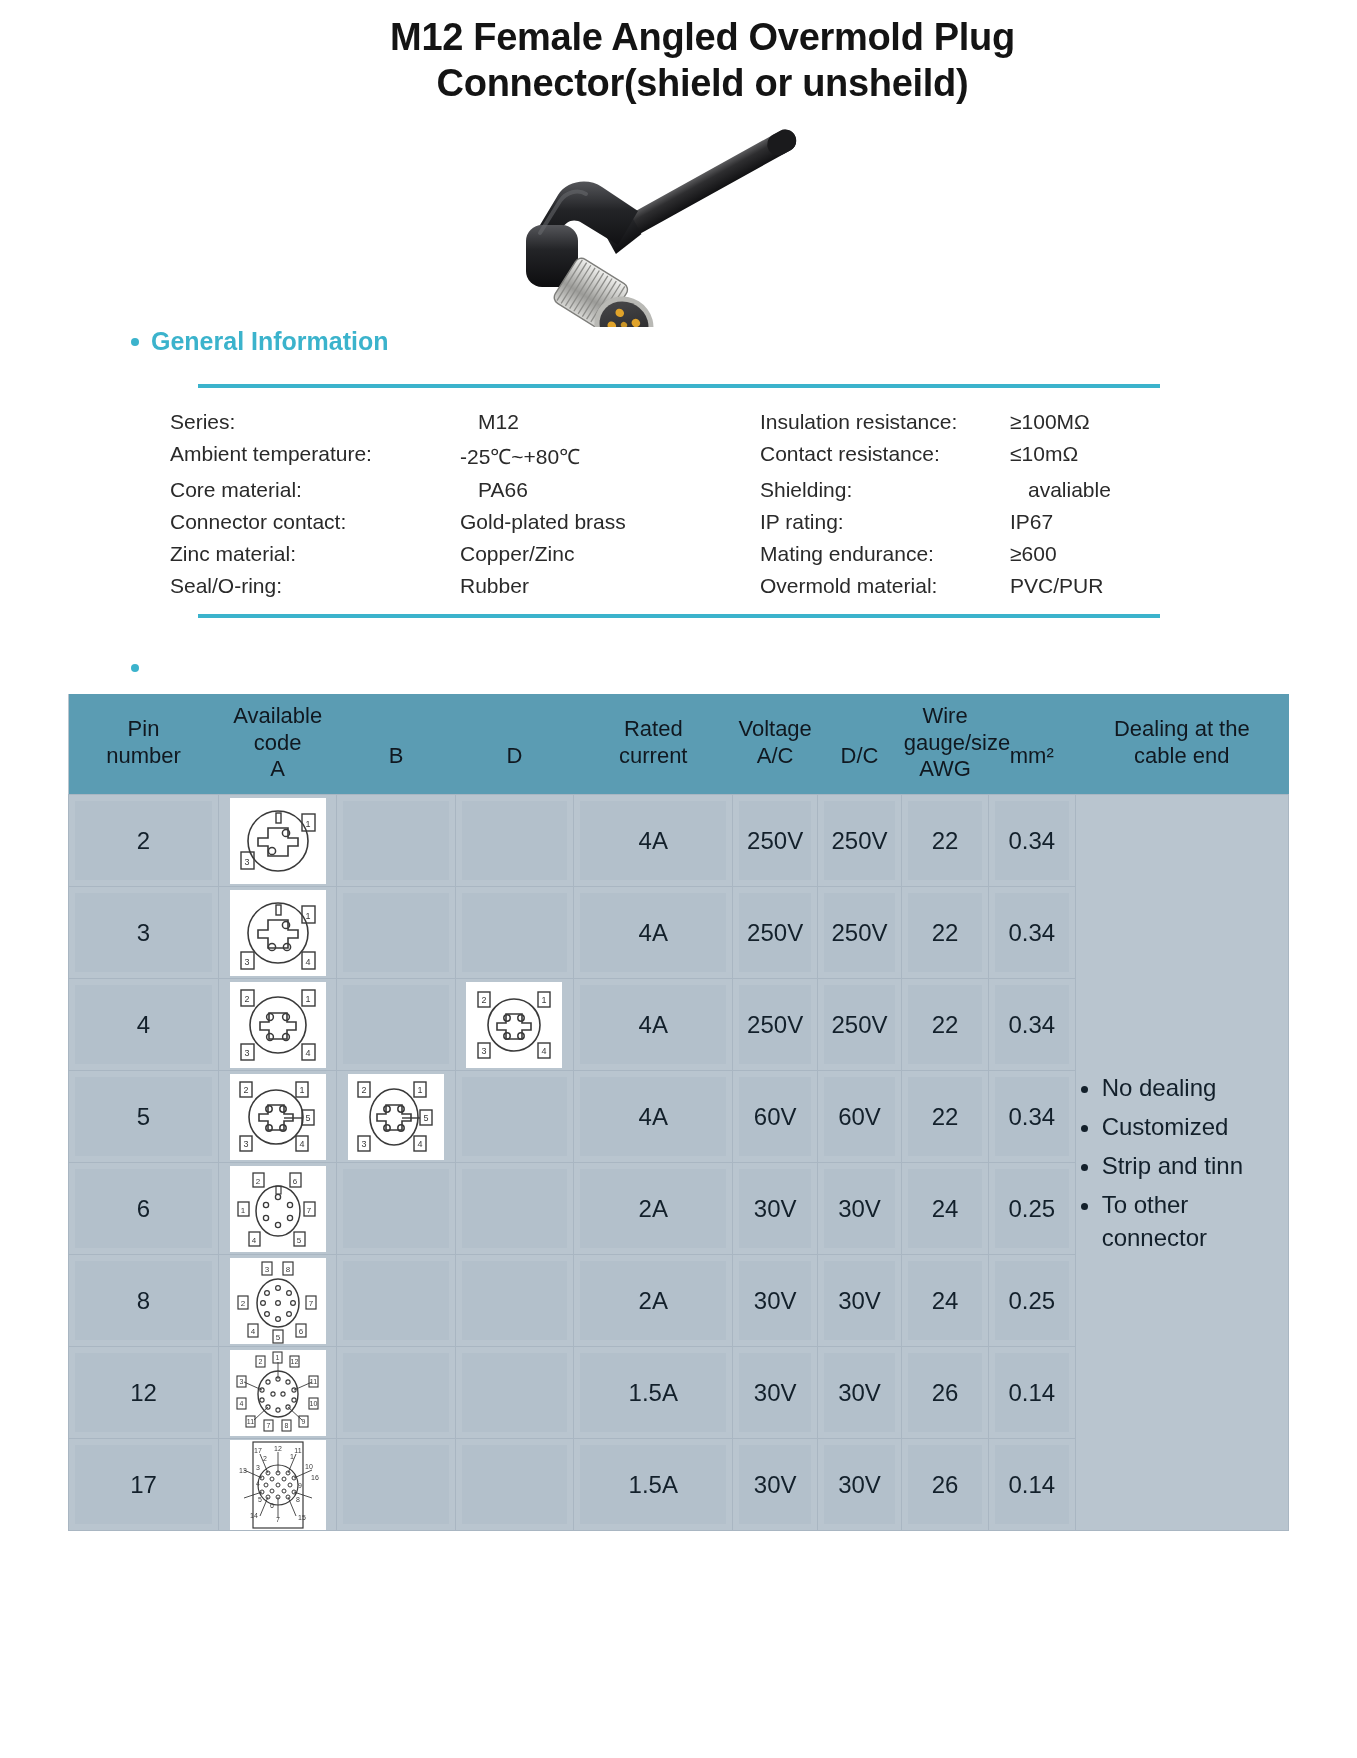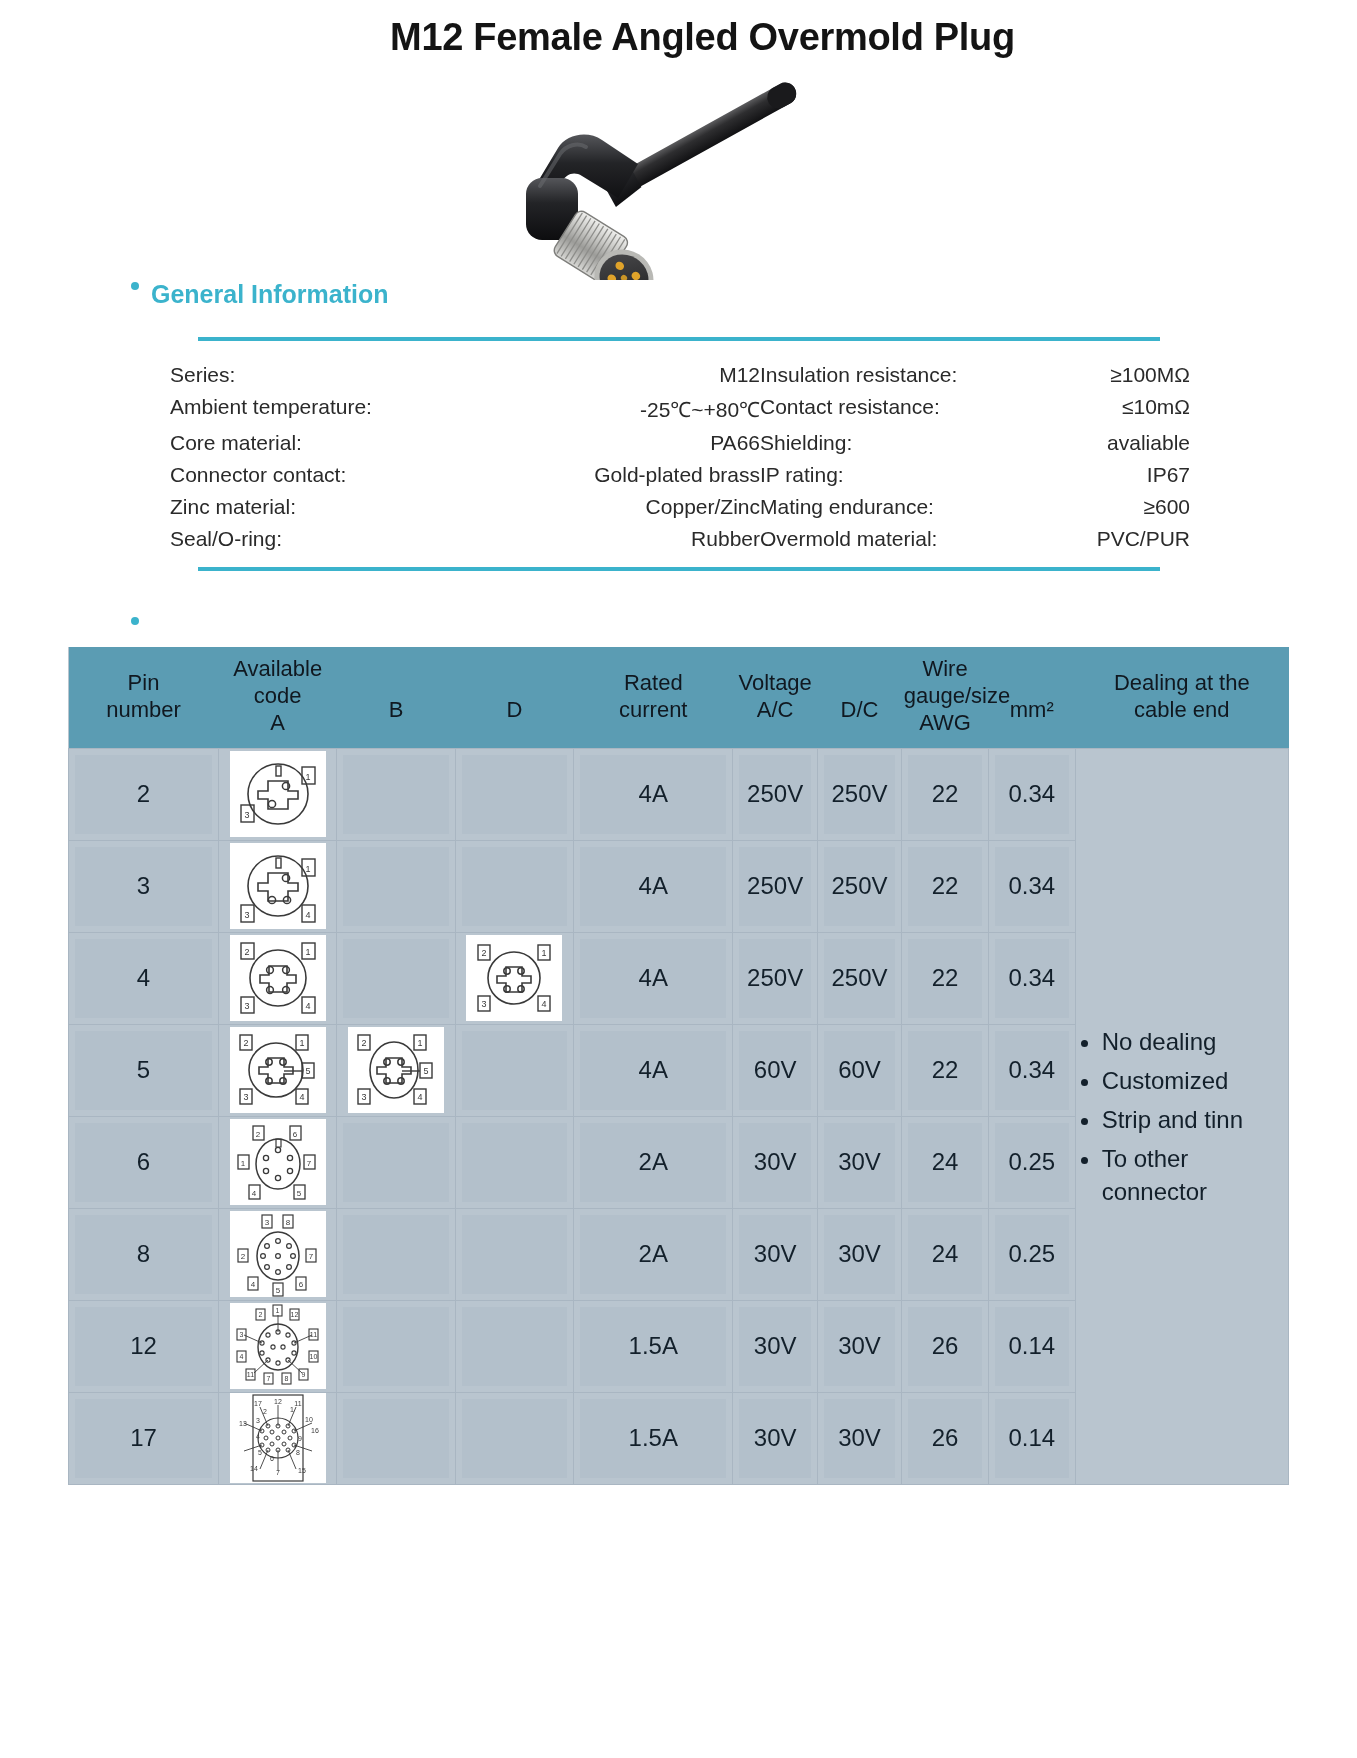--- a/index.html
+++ b/index.html
@@ -35,21 +35,21 @@
     display: flex;
     justify-content: center;
     margin-top: 10px;
     height: 210px;
   }
   .product-image { width: 330px; height: 210px; display: block; }
 
   
   .section-heading {
     display: flex;
-    align-items: flex-start;
+    align-items: center;
     gap: 12px;
     color: #3bb3cc;
     font-weight: bold;
     font-size: 25px;
     margin-left: 131px;
   }
   .section-heading .bullet {
     width: 8px; height: 8px; border-radius: 50%;
     background: #3bb3cc; flex: 0 0 auto; margin-top: 2px;
   }
@@ -61,21 +61,21 @@
   }
   .gi-grid {
     display: grid;
     grid-template-columns: 290px 300px 250px 180px;
     padding: 22px 48px 16px 48px;
     row-gap: 8px;
     font-size: 21px;
     color: #2a2a2a;
   }
   .gi-grid .lbl { white-space: nowrap; }
-  .gi-grid .val { white-space: nowrap; text-align: right; }
+  .gi-grid .val { white-space: nowrap; }
   .gi-grid .val.indent { padding-left: 18px; }
 
   
   .elec-heading { margin-top: 44px; }
 
   
   .tbl-wrap { margin: 22px 68px 0 68px; }
   table.spec {
     border-collapse: collapse;
     width: 1221px;
@@ -152,20 +152,21 @@
 
   svg { display: block; }
 </style>
 </head>
 <body>
 
 <div class="page">
 
   <div class="title">
     <span class="line">M12 Female Angled Overmold Plug</span>
+    <span class="line">Connector(shield or unsheild)</span>
   </div>
 
   <div class="product-image-wrap">
     <svg class="product-image" viewBox="0 0 330 210">
       <defs>
         <linearGradient id="cableGrad" x1="0" y1="0" x2="0" y2="1">
           <stop offset="0%" stop-color="#5c5c5e"></stop>
           <stop offset="35%" stop-color="#2e2e30"></stop>
           <stop offset="100%" stop-color="#111113"></stop>
         </linearGradient>

